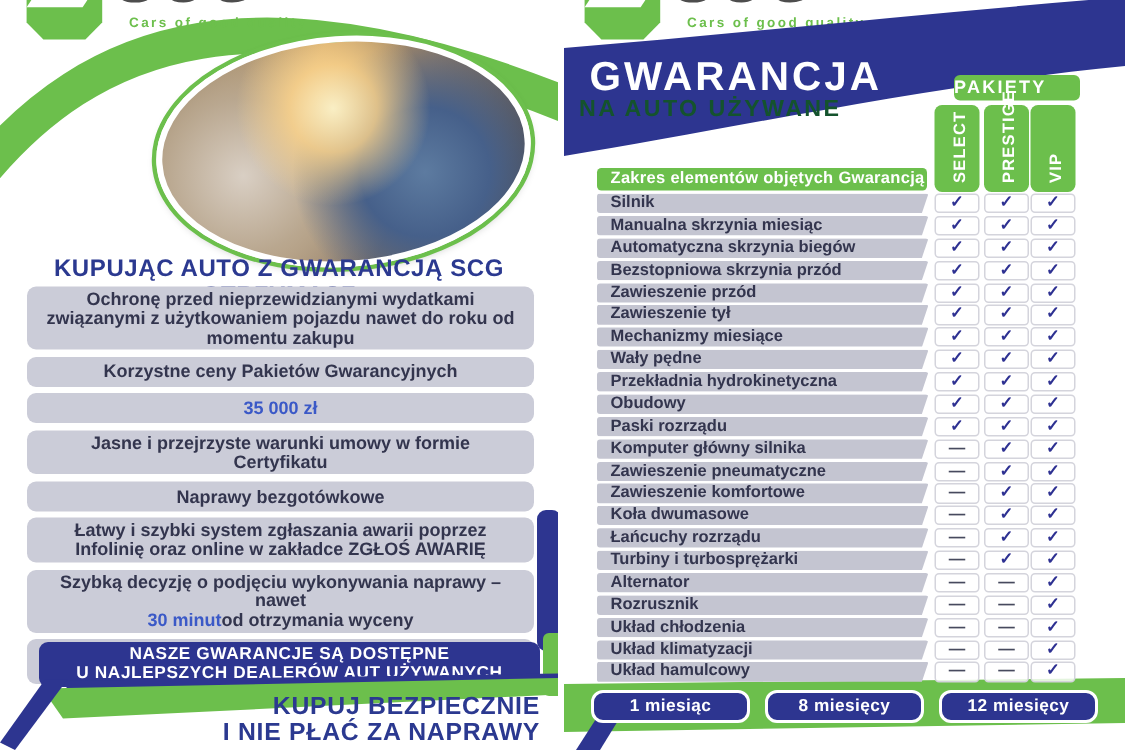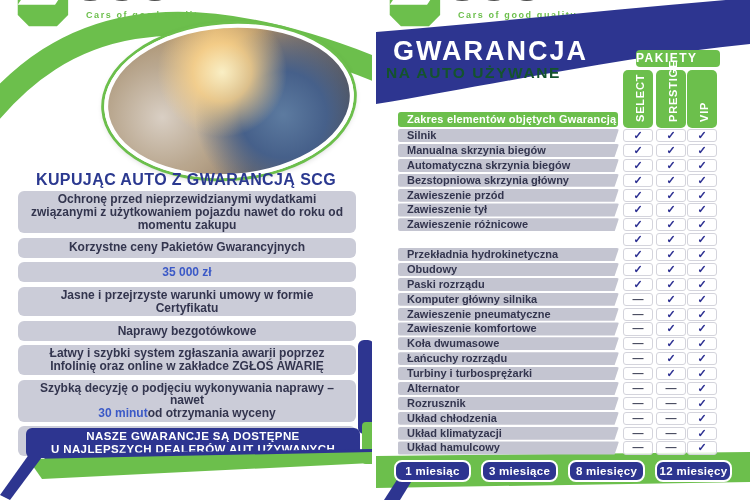--- a/index.html
+++ b/index.html
@@ -130,20 +130,24 @@
       <span>NASZE GWARANCJE SĄ DOSTĘPNE</span>
       <span>U NAJLEPSZYCH DEALERÓW AUT UŻYWANYCH</span>
     </div>
 
     <svg class="decor" style="left:0;top:445px;" width="372" height="55" viewBox="0 0 372 55">
       <polygon points="40,9 372,4 372,10 48,17" fill="#2d3590"></polygon>
       <polygon points="28,14 372,7 372,18 42,34" fill="#6cbf4c"></polygon>
       <polygon points="0,50 30,8 45,8 10,55" fill="#2d3590"></polygon>
     </svg>
 
+    <div class="tagline-bottom">
+      <div>KUPUJ BEZPIECZNIE</div>
+      <div>I NIE PŁAĆ ZA NAPRAWY</div>
+    </div>
   </div>
 
   <div class="page page-right">
 
     <div class="bg-band" style="left:234px;top:342px;width:160px;height:66px;background:#2d3590;transform:rotate(-7deg);"></div>
     <div class="bg-band" style="left:238px;top:406px;width:156px;height:52px;background:#6cbf4c;transform:rotate(-7deg);"></div>
 
     <svg class="decor" style="left:0;top:440px;" width="374" height="60" viewBox="0 0 374 60">
       <polygon points="0,16 374,12 374,42 0,48" fill="#6cbf4c"></polygon>
       <polygon points="8,60 26,32 40,34 24,60" fill="#2d3590"></polygon>
@@ -181,56 +185,57 @@
     <div class="zakres-bar">Zakres elementów objętych Gwarancją</div>
 
     <div class="tbl" id="coverage-table">
         <div class="tbl-row">
           <div class="row-label">Silnik</div>
           <div class="mark-cell mark-check" style="left: 247px;">✓</div>
           <div class="mark-cell mark-check" style="left: 280px;">✓</div>
           <div class="mark-cell mark-check" style="left: 311px;">✓</div>
         </div>
         <div class="tbl-row">
-          <div class="row-label">Manualna skrzynia biegów</div>
+          <div class="row-label">Manualna skrzynia miesiąc</div>
           <div class="mark-cell mark-check" style="left: 247px;">✓</div>
           <div class="mark-cell mark-check" style="left: 280px;">✓</div>
           <div class="mark-cell mark-check" style="left: 311px;">✓</div>
         </div>
         <div class="tbl-row">
           <div class="row-label">Automatyczna skrzynia biegów</div>
           <div class="mark-cell mark-check" style="left: 247px;">✓</div>
           <div class="mark-cell mark-check" style="left: 280px;">✓</div>
           <div class="mark-cell mark-check" style="left: 311px;">✓</div>
         </div>
         <div class="tbl-row">
-          <div class="row-label">Bezstopniowa skrzynia główny</div>
+          <div class="row-label">Bezstopniowa skrzynia przód</div>
           <div class="mark-cell mark-check" style="left: 247px;">✓</div>
           <div class="mark-cell mark-check" style="left: 280px;">✓</div>
           <div class="mark-cell mark-check" style="left: 311px;">✓</div>
         </div>
         <div class="tbl-row">
           <div class="row-label">Zawieszenie przód</div>
           <div class="mark-cell mark-check" style="left: 247px;">✓</div>
           <div class="mark-cell mark-check" style="left: 280px;">✓</div>
           <div class="mark-cell mark-check" style="left: 311px;">✓</div>
         </div>
         <div class="tbl-row">
           <div class="row-label">Zawieszenie tył</div>
           <div class="mark-cell mark-check" style="left: 247px;">✓</div>
           <div class="mark-cell mark-check" style="left: 280px;">✓</div>
           <div class="mark-cell mark-check" style="left: 311px;">✓</div>
         </div>
         <div class="tbl-row">
-          <div class="row-label">Zawieszenie różnicowe</div>
-          <div class="mark-cell mark-check" style="left: 247px;">✓</div>
-          <div class="mark-cell mark-check" style="left: 280px;">✓</div>
-          <div class="mark-cell mark-check" style="left: 311px;">✓</div>
-        </div>
-        <div class="tbl-row">
+          <div class="row-label">Mechanizmy miesiące</div>
+          <div class="mark-cell mark-check" style="left: 247px;">✓</div>
+          <div class="mark-cell mark-check" style="left: 280px;">✓</div>
+          <div class="mark-cell mark-check" style="left: 311px;">✓</div>
+        </div>
+        <div class="tbl-row">
+          <div class="row-label">Wały pędne</div>
           <div class="mark-cell mark-check" style="left: 247px;">✓</div>
           <div class="mark-cell mark-check" style="left: 280px;">✓</div>
           <div class="mark-cell mark-check" style="left: 311px;">✓</div>
         </div>
         <div class="tbl-row">
           <div class="row-label">Przekładnia hydrokinetyczna</div>
           <div class="mark-cell mark-check" style="left: 247px;">✓</div>
           <div class="mark-cell mark-check" style="left: 280px;">✓</div>
           <div class="mark-cell mark-check" style="left: 311px;">✓</div>
         </div>
@@ -309,18 +314,17 @@
         <div class="tbl-row">
           <div class="row-label">Układ hamulcowy</div>
           <div class="mark-cell mark-dash" style="left: 247px;">—</div>
           <div class="mark-cell mark-dash" style="left: 280px;">—</div>
           <div class="mark-cell mark-check" style="left: 311px;">✓</div>
         </div>
       </div>
 
     <div class="durations" id="durations">
         <div class="duration-btn">1 miesiąc</div>
-        <div class="duration-btn">3 miesiące</div>
         <div class="duration-btn">8 miesięcy</div>
         <div class="duration-btn">12 miesięcy</div>
       </div>
   </div>
 </div>
 
 </body></html>

